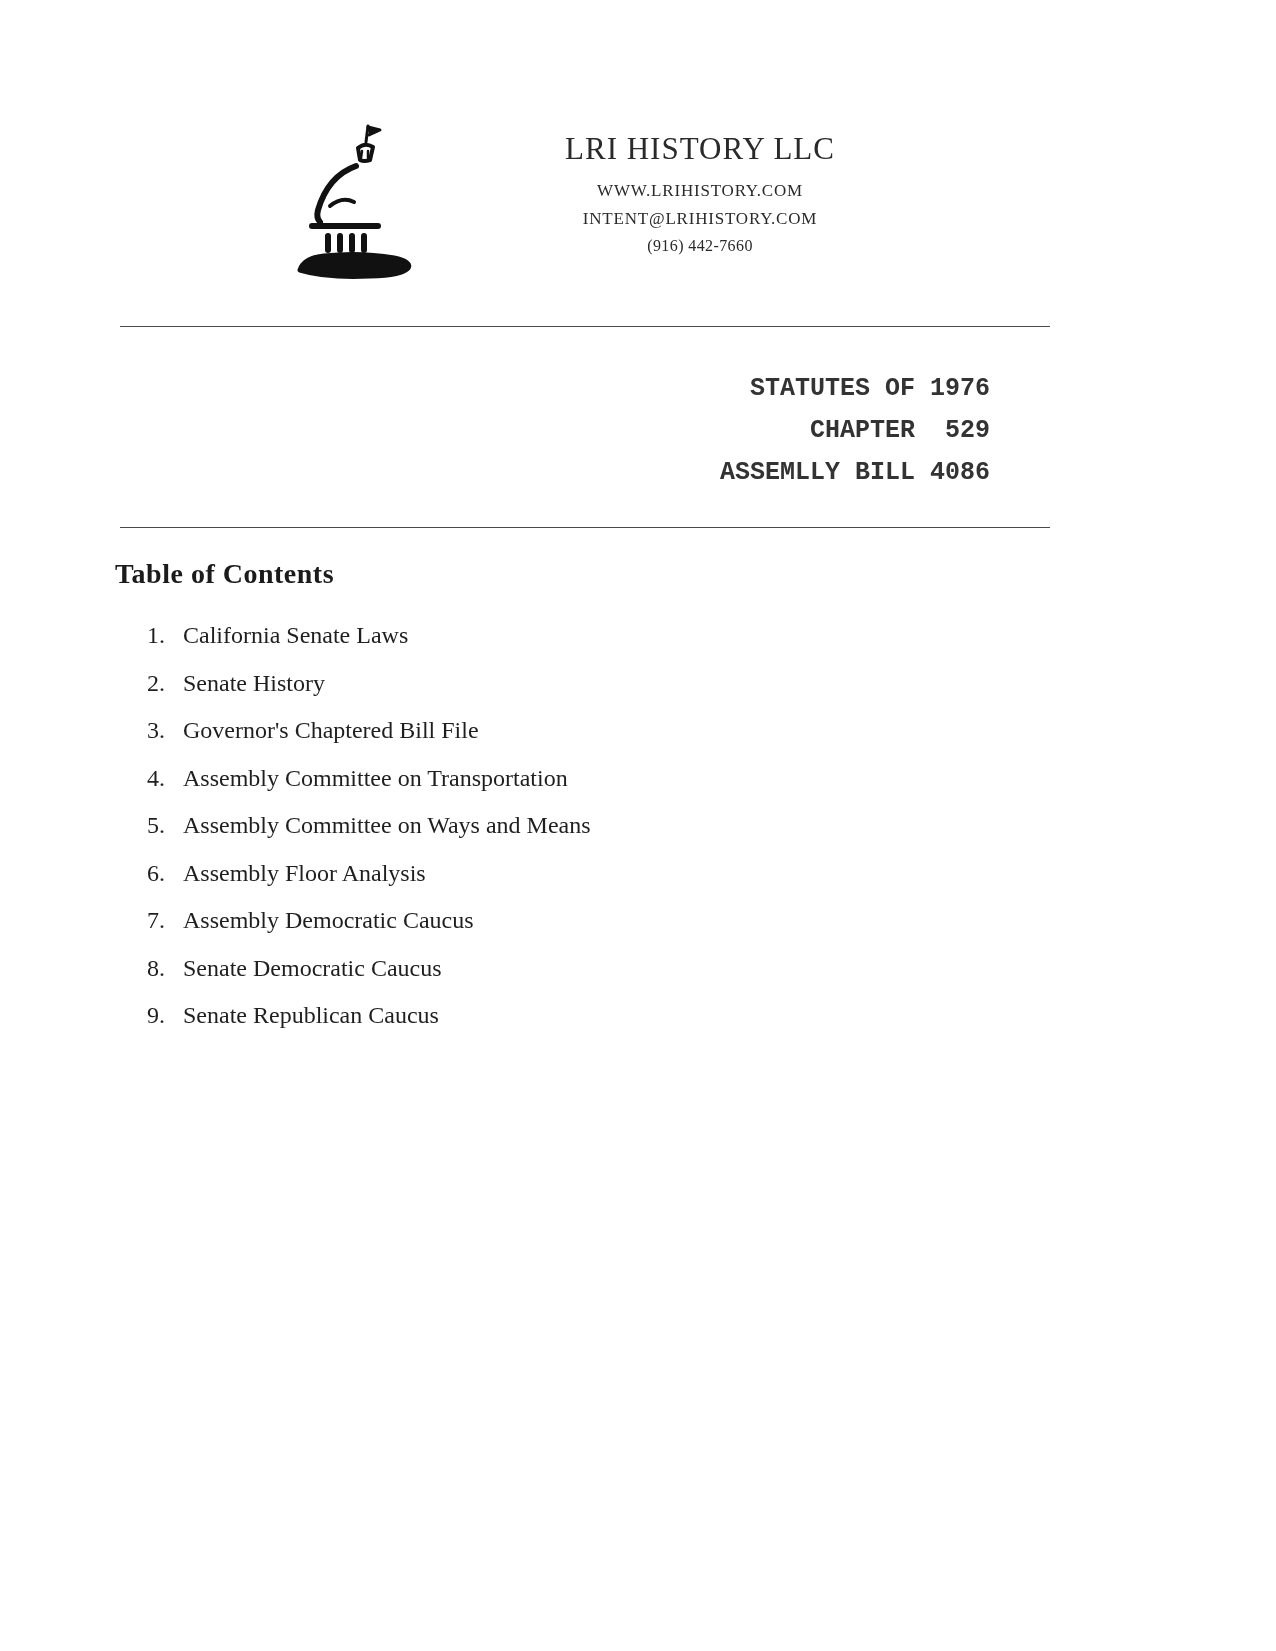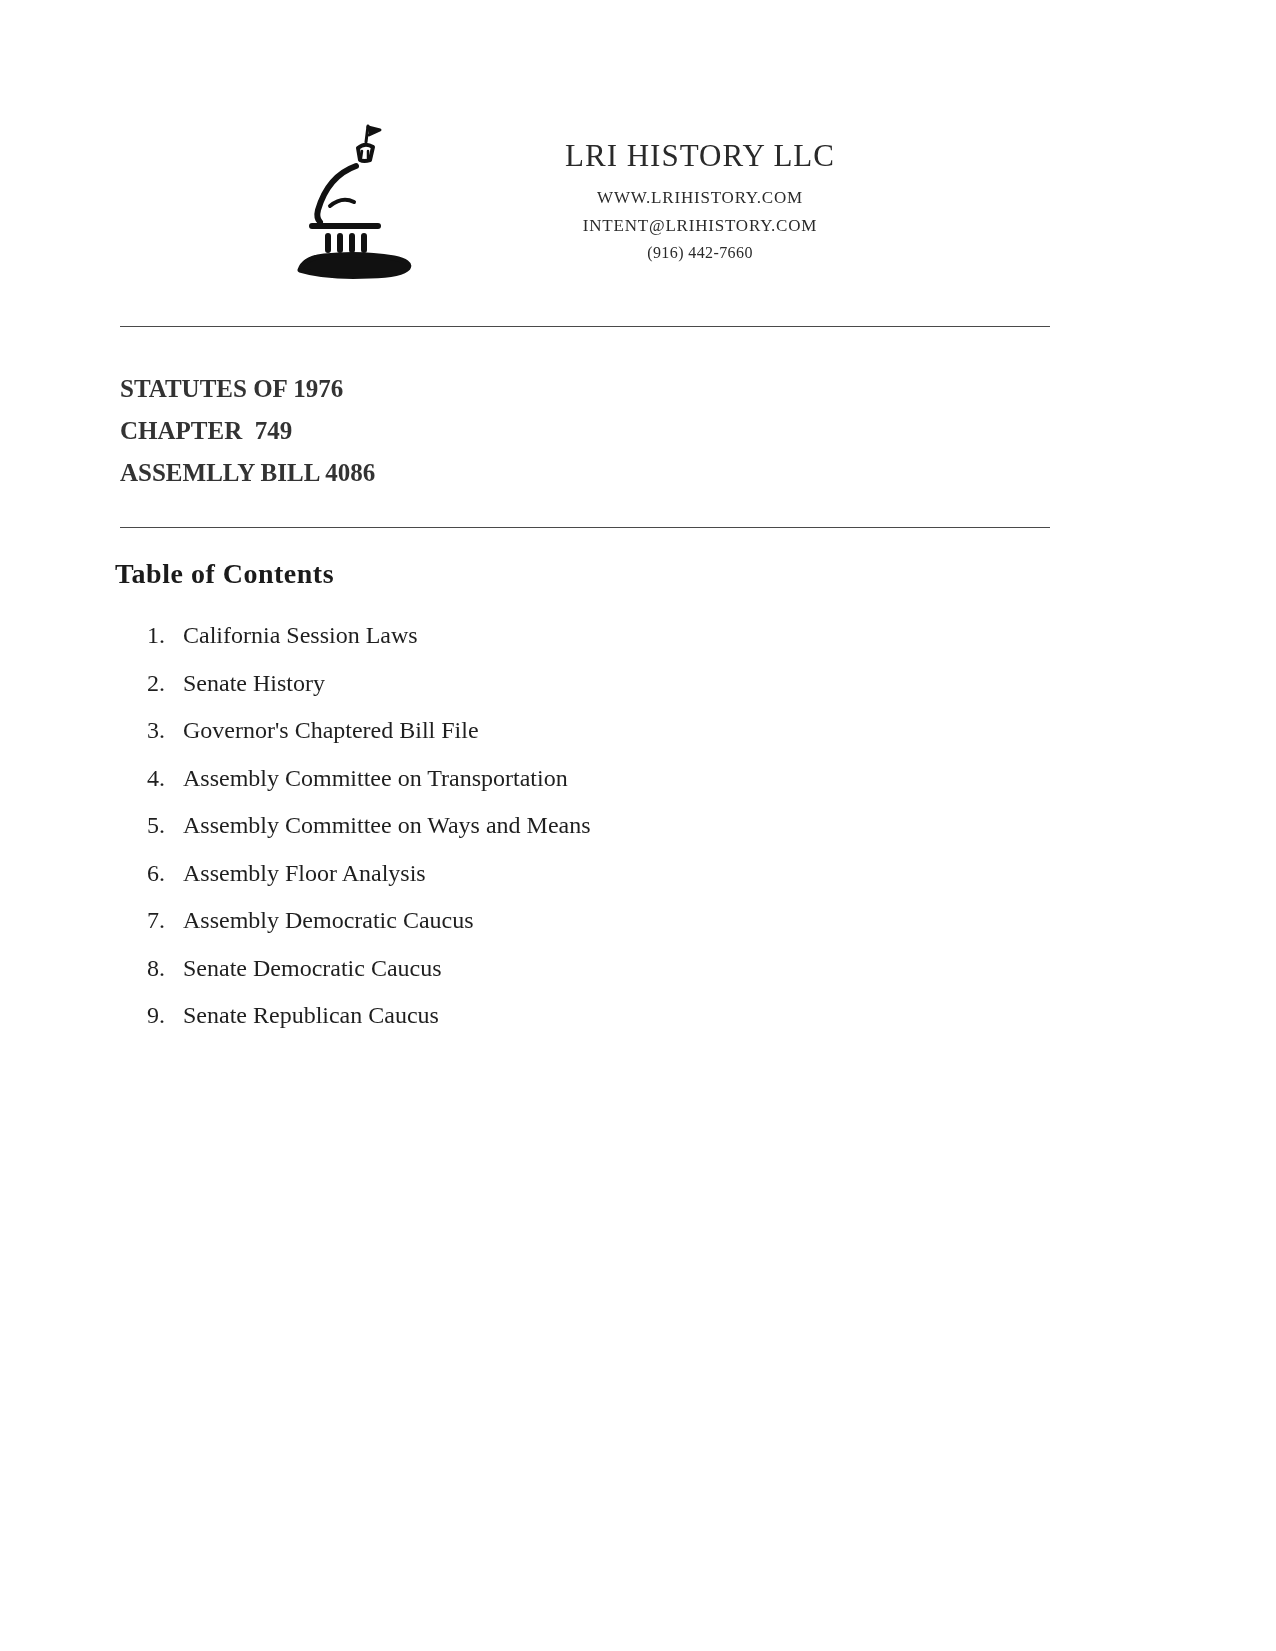--- a/index.html
+++ b/index.html
@@ -26,21 +26,21 @@
     display: flex;
     align-items: flex-start;
   }
   .logo-wrap {
     width: 150px;
     height: 165px;
     flex: 0 0 auto;
   }
   .head-text {
     margin-left: 45px;
-    margin-top: 20px;
+    margin-top: 13px;
     width: 430px;
     text-align: center;
   }
   .company-name {
     font-size: 31px;
     letter-spacing: 1px;
     color: #2a2a2a;
     margin-bottom: 14px;
   }
   .contact-line {
@@ -64,21 +64,22 @@
   }
   .rule-top { top: 326px; }
   .rule-bottom { top: 527px; }
 
   
   .statutes-block {
     position: absolute;
     top: 368px;
     left: 120px;
     width: 870px;
-    text-align: left;
+    text-align: right;
+    font-family: Liberation Mono, monospace;
   }
   .statutes-line {
     font-size: 25px;
     font-weight: bold;
     color: #333333;
     line-height: 42px;
     white-space: pre;
   }
 
   
@@ -145,30 +146,30 @@
       <div class="contact-line">INTENT@LRIHISTORY.COM</div>
       <div class="phone-line">(916) 442-7660</div>
     </div>
   </div>
 
   <div class="rule rule-top"></div>
   <div class="rule rule-bottom"></div>
 
   <div class="statutes-block">
     <div class="statutes-line">STATUTES OF 1976</div>
-    <div class="statutes-line">CHAPTER  749</div>
+    <div class="statutes-line">CHAPTER  529</div>
     <div class="statutes-line">ASSEMLLY BILL 4086</div>
   </div>
 
   <h1 class="toc-title">Table of Contents</h1>
 
   <ul class="toc-list">
     <li class="toc-item">
       <span class="toc-num">1.</span>
-      <span class="toc-label">California Session Laws</span>
+      <span class="toc-label">California Senate Laws</span>
     </li>
     <li class="toc-item">
       <span class="toc-num">2.</span>
       <span class="toc-label">Senate History</span>
     </li>
     <li class="toc-item">
       <span class="toc-num">3.</span>
       <span class="toc-label">Governor's Chaptered Bill File</span>
     </li>
     <li class="toc-item">

